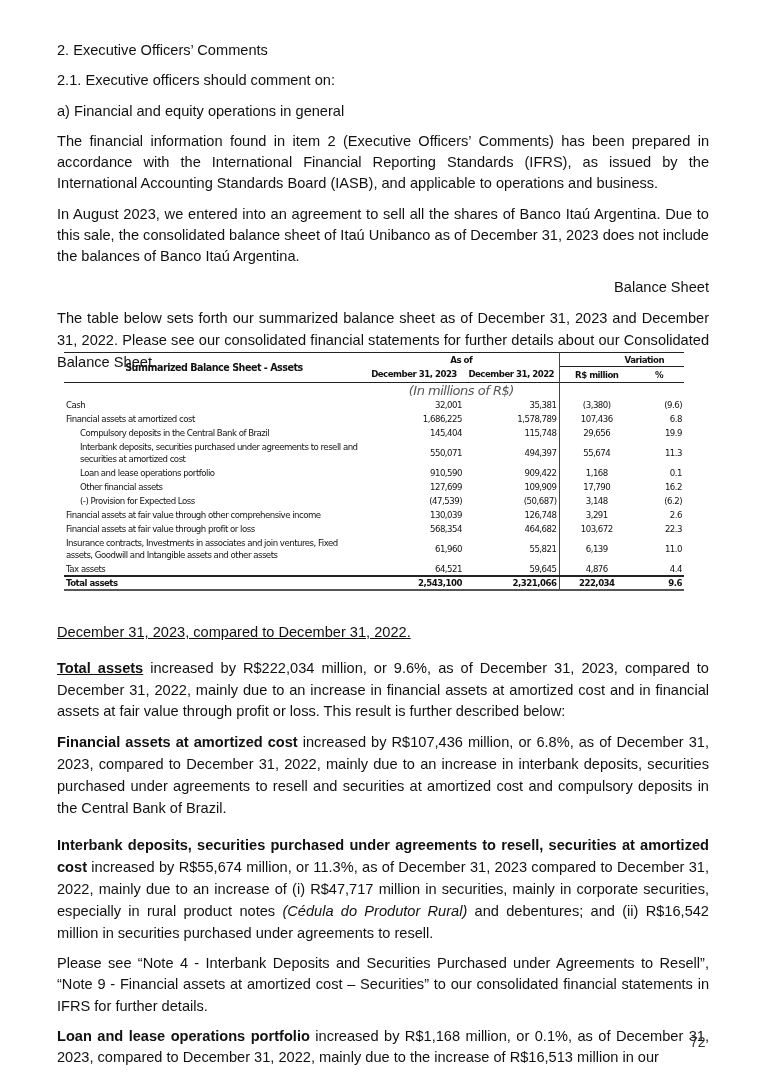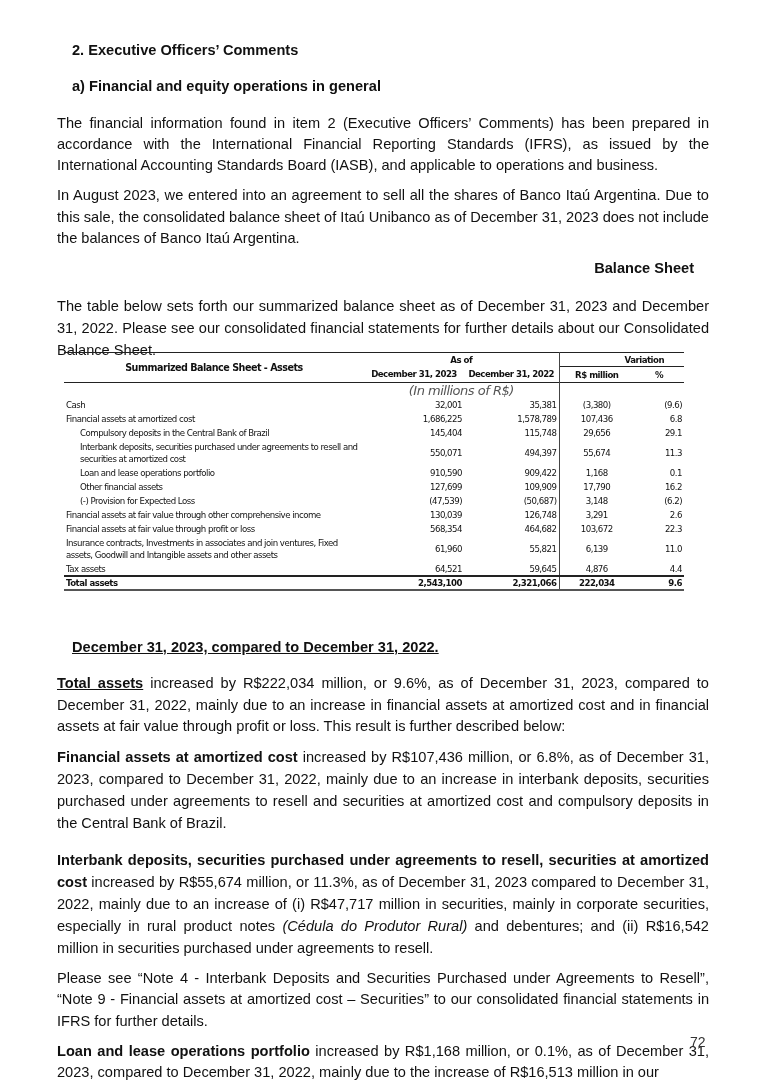--- a/index.html
+++ b/index.html
@@ -1,18 +1,18 @@
 <!DOCTYPE html>
 <html><head>
 <meta charset="utf-8">
 <style>
   html, body { margin: 0; padding: 0; background: #ffffff; }
   body { width: 766px; height: 1083px; position: relative; overflow: hidden; color: #111; }
   .page { position: absolute; left: 57px; top: 40px; width: 652px; font-family: "Liberation Sans", sans-serif; font-size: 14.6px; line-height: 21.3px; }
-  .h { font-weight: bold; margin: 15px; }
+  .h { font-weight: normal; margin: 0; }
   .p { margin: 0; text-align: justify; }
   .b { font-weight: bold; }
   .u { text-decoration: underline; }
   .i { font-style: italic; }
 
   
   .tbl { position: absolute; left: 64px; top: 352px; width: 620px; font-family: "DejaVu Sans", sans-serif; font-size: 8.6px; letter-spacing: -0.5px; color: #111; }
   .tbl table { border-collapse: collapse; width: 100%; table-layout: fixed; }
   .tbl td { padding: 0 2px; vertical-align: middle; }
   .num { text-align: right; }
@@ -22,20 +22,21 @@
   .vline { border-right: 1px solid #444; }
   .indent { padding-left: 16px !important; }
   .total td { font-weight: bold; border-top: 2px solid #222; border-bottom: 2px solid #555; }
   .pageno { position: absolute; left: 690px; top: 1034px; font-family: "Liberation Sans", sans-serif; font-size: 14px; color: #333; }
 </style>
 </head>
 <body>
 
 <div class="page">
   <p class="h" style="margin-top:0;">2. Executive Officers’ Comments</p>
+  <p class="h" style="margin-top:9px;">2.1. Executive officers should comment on:</p>
   <p class="h" style="margin-top:9px;">a) Financial and equity operations in general</p>
   <p class="p" style="margin-top:9px;">The financial information found in item 2 (Executive Officers’ Comments) has been prepared in accordance with the International Financial Reporting Standards (IFRS), as issued by the International Accounting Standards Board (IASB), and applicable to operations and business.</p>
   <p class="p" style="margin-top:9px;">In August 2023, we entered into an agreement to sell all the shares of Banco Itaú Argentina. Due to this sale, the consolidated balance sheet of Itaú Unibanco as of December 31, 2023 does not include the balances of Banco Itaú Argentina.</p>
   <p class="h" style="margin-top:9px;text-align:right;">Balance Sheet</p>
   <p class="p" style="margin-top:9px;line-height:22px;">The table below sets forth our summarized balance sheet as of December 31, 2023 and December 31, 2022. Please see our consolidated financial statements for further details about our Consolidated Balance Sheet.</p>
 </div>
 
 <div class="tbl">
   <table>
     <colgroup>
@@ -75,21 +76,21 @@
           <td class="num">1,686,225</td>
           <td class="num vline">1,578,789</td>
           <td class="ctr">107,436</td>
           <td class="num">6.8</td>
         </tr>
         <tr style="height: 14px;">
           <td class=" indent">Compulsory deposits in the Central Bank of Brazil</td>
           <td class="num">145,404</td>
           <td class="num vline">115,748</td>
           <td class="ctr">29,656</td>
-          <td class="num">29.1</td>
+          <td class="num">19.9</td>
         </tr>
         <tr style="height: 26px;">
           <td class=" indent" style="line-height: 12px;">Interbank deposits, securities purchased under agreements to resell and securities at amortized cost</td>
           <td class="num">550,071</td>
           <td class="num vline">494,397</td>
           <td class="ctr">55,674</td>
           <td class="num">11.3</td>
         </tr>
         <tr style="height: 14px;">
           <td class=" indent">Loan and lease operations portfolio</td>

